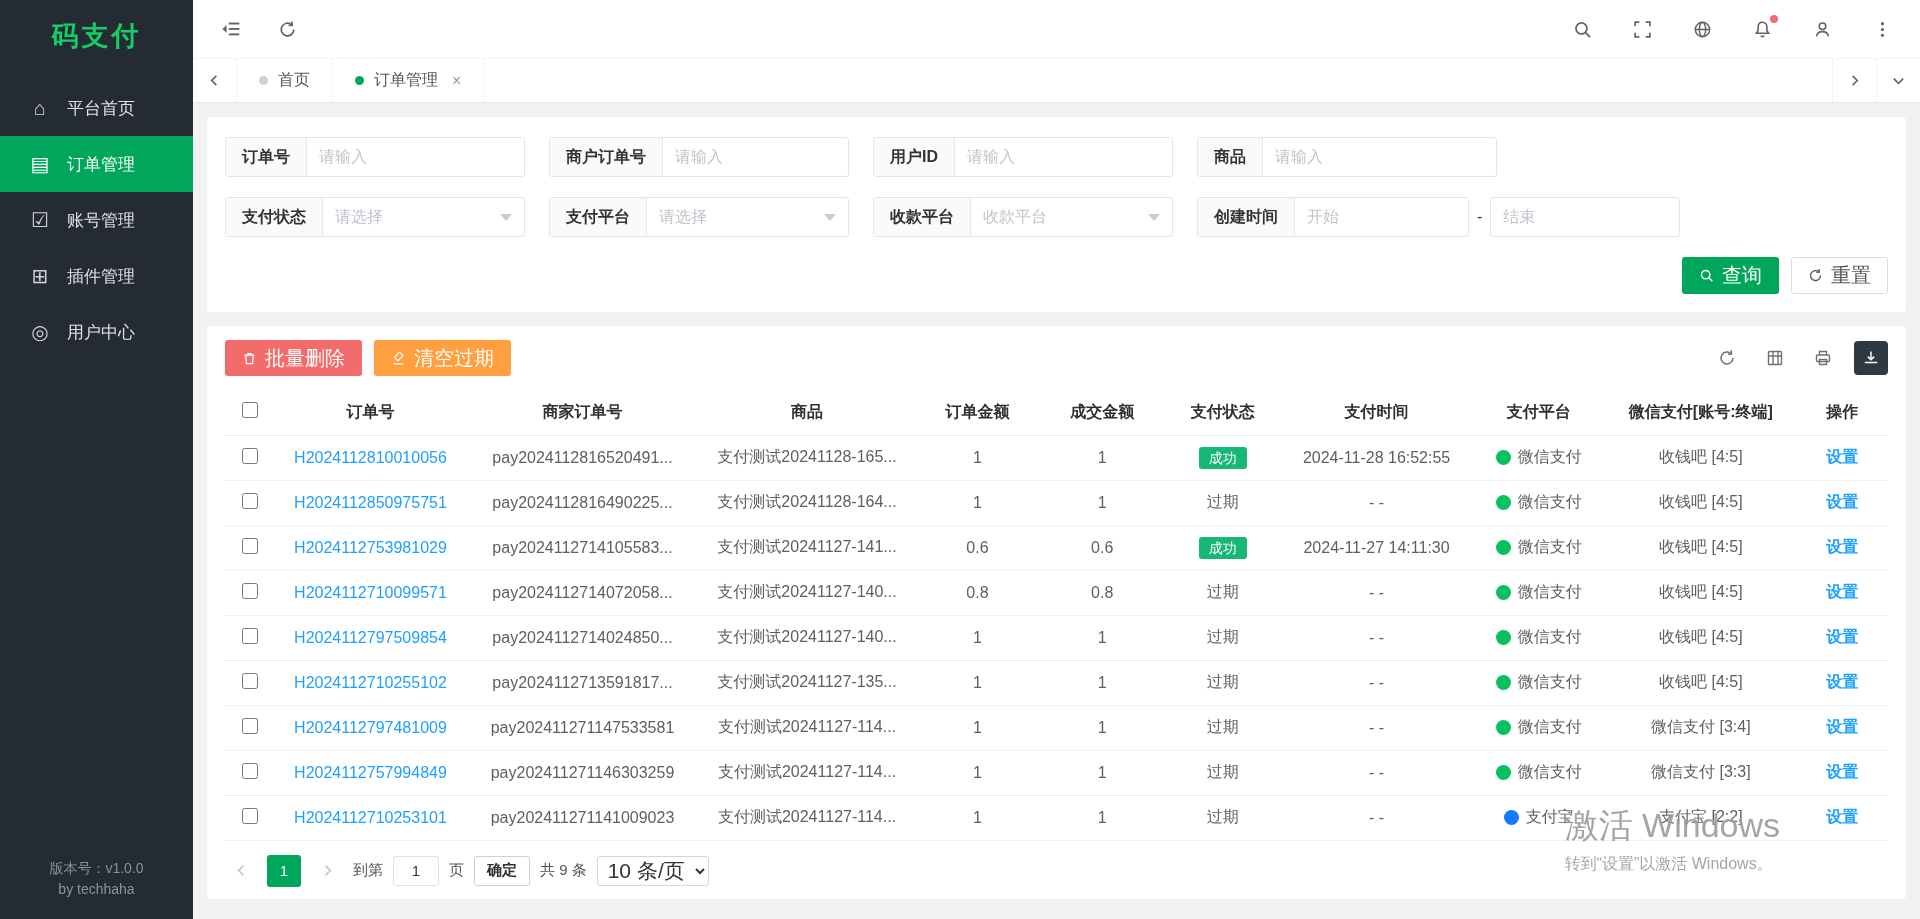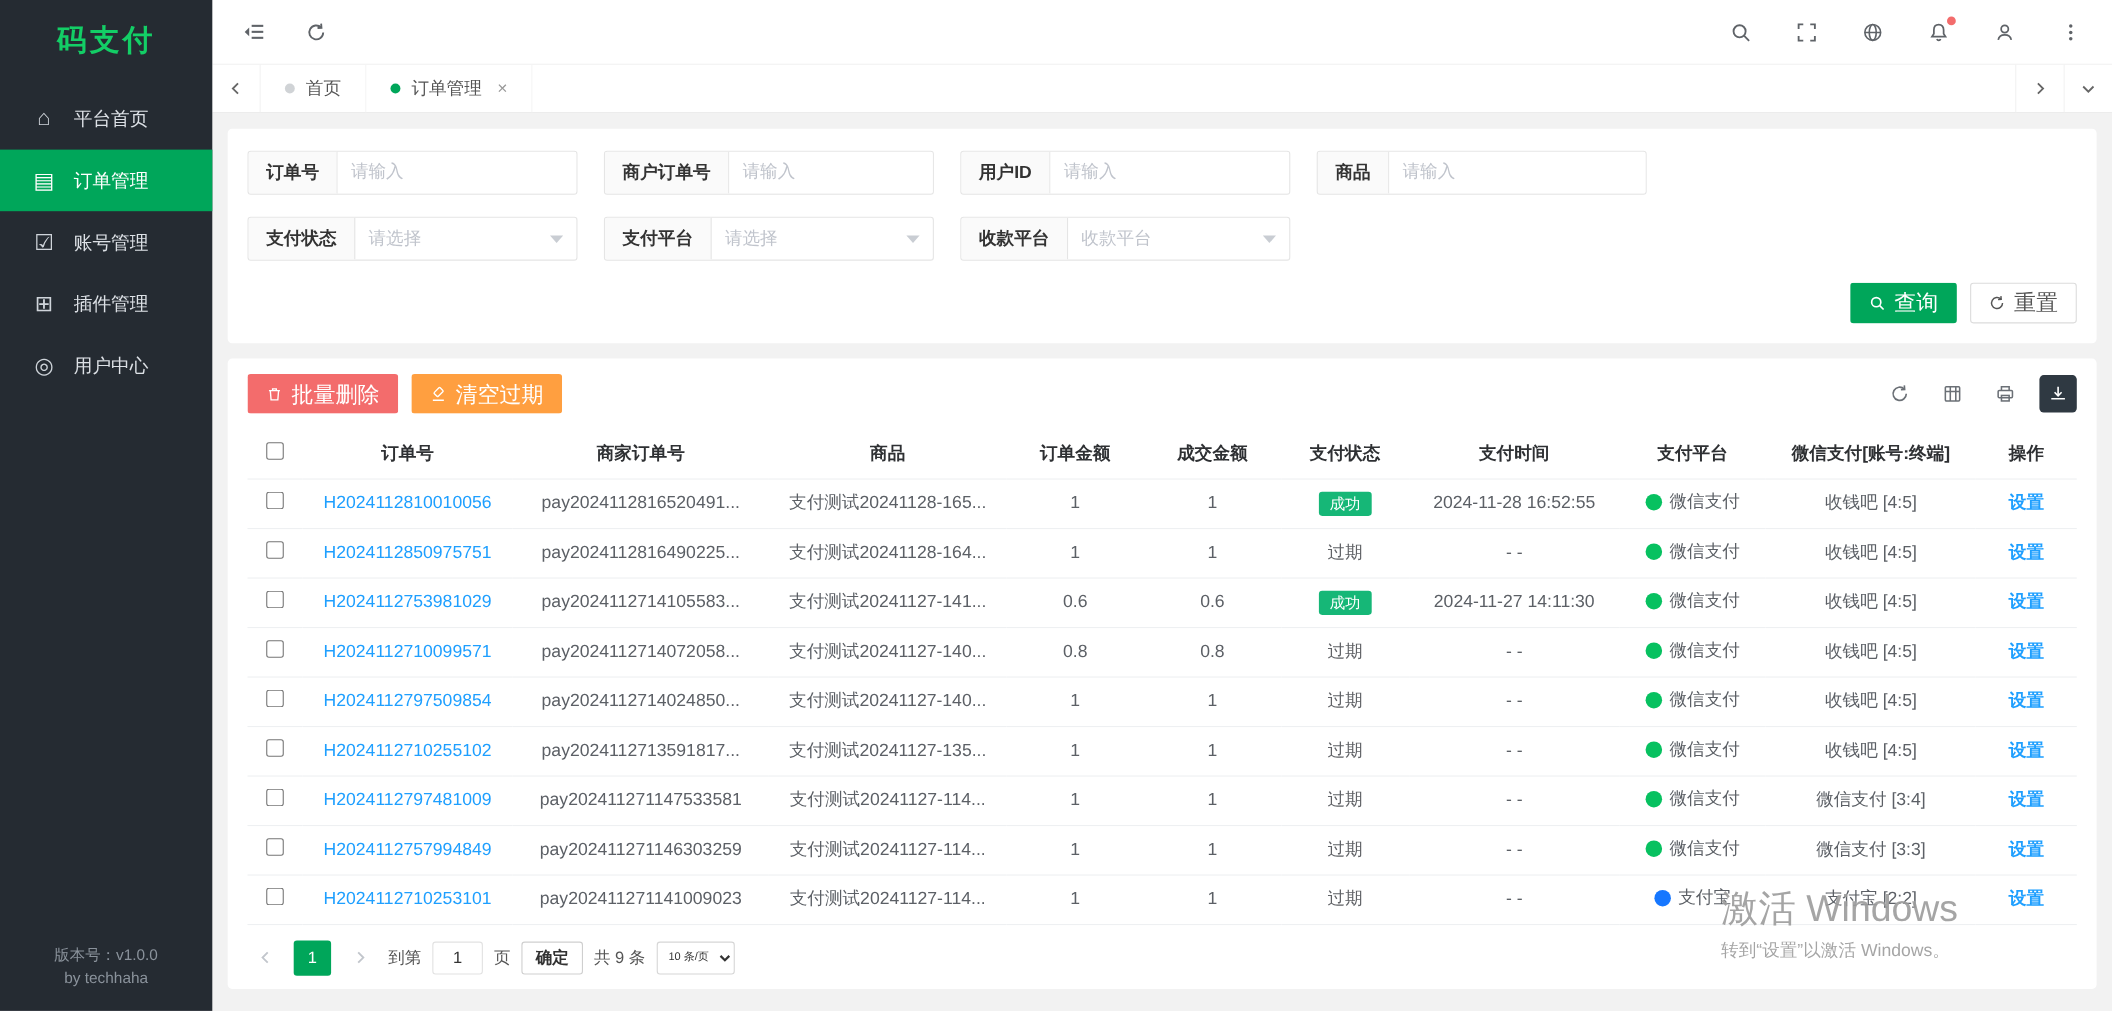--- a/index.html
+++ b/index.html
@@ -98,21 +98,21 @@
   
   .pagination{display:flex;align-items:center;gap:10px;margin-top:14px;font-size:15px;color:#555}
   .pg-btn{width:32px;height:32px;display:flex;align-items:center;justify-content:center;
     color:#c2c6cc;cursor:pointer}
   .pg-num{min-width:34px;height:32px;background:var(--brand-green,#00a65a);color:#fff;
     display:flex;align-items:center;justify-content:center;border-radius:3px;cursor:pointer}
   .pg-input{width:46px;height:30px;border:1px solid #e2e2e2;border-radius:3px;text-align:center;
     font-size:15px;color:#333;outline:none}
   .pg-confirm{height:30px;padding:0 12px;background:#fff;border:1px solid #cfcfcf;border-radius:3px;
     font-weight:700;font-size:15px;cursor:pointer;color:#333}
-  .pg-size select{height:30px;border:1px solid #d6d6d6;border-radius:3px;font-size:10px;
+  .pg-size select{height:30px;border:1px solid #d6d6d6;border-radius:3px;font-size:21px;
     padding:0 6px;color:#333;background:#fff;cursor:pointer;outline:none}
 
   
   .watermark{position:absolute;right:140px;bottom:44px;color:rgba(140,140,140,.78);
     pointer-events:none;z-index:50;text-shadow:0 0 1px rgba(255,255,255,.6)}
   .watermark .w1{font-size:34px}
   .watermark .w2{font-size:16px;margin-top:5px}
 </style>
 </head>
 <body>
@@ -277,20 +277,28 @@
       <span class="caret"></span>
     </span>
   </div>
             <div class="fgroup">
     <span class="flabel">收款平台</span>
     <span class="fselect">
       <span class="fs-placeholder">收款平台</span>
       <span class="caret"></span>
     </span>
   </div>
+            <div id="date-group">
+            <div class="fgroup">
+              <span class="flabel">创建时间</span>
+              <input type="text" placeholder="开始" style="">
+            </div>
+            <span class="date-sep">-</span>
+            <input type="text" class="fend" placeholder="结束" style="">
+          </div>
         </div>
         <div class="filter-actions">
           <button class="btn btn-green">
             <svg viewBox="0 0 18 18" width="15" height="15" fill="none" stroke="currentColor" stroke-width="1.8">
                 <circle cx="8" cy="8" r="5"></circle>
                 <line x1="11.8" y1="11.8" x2="16" y2="16"></line>
               </svg>
             <span>查询</span>
           </button>
           <button class="btn btn-plain">

